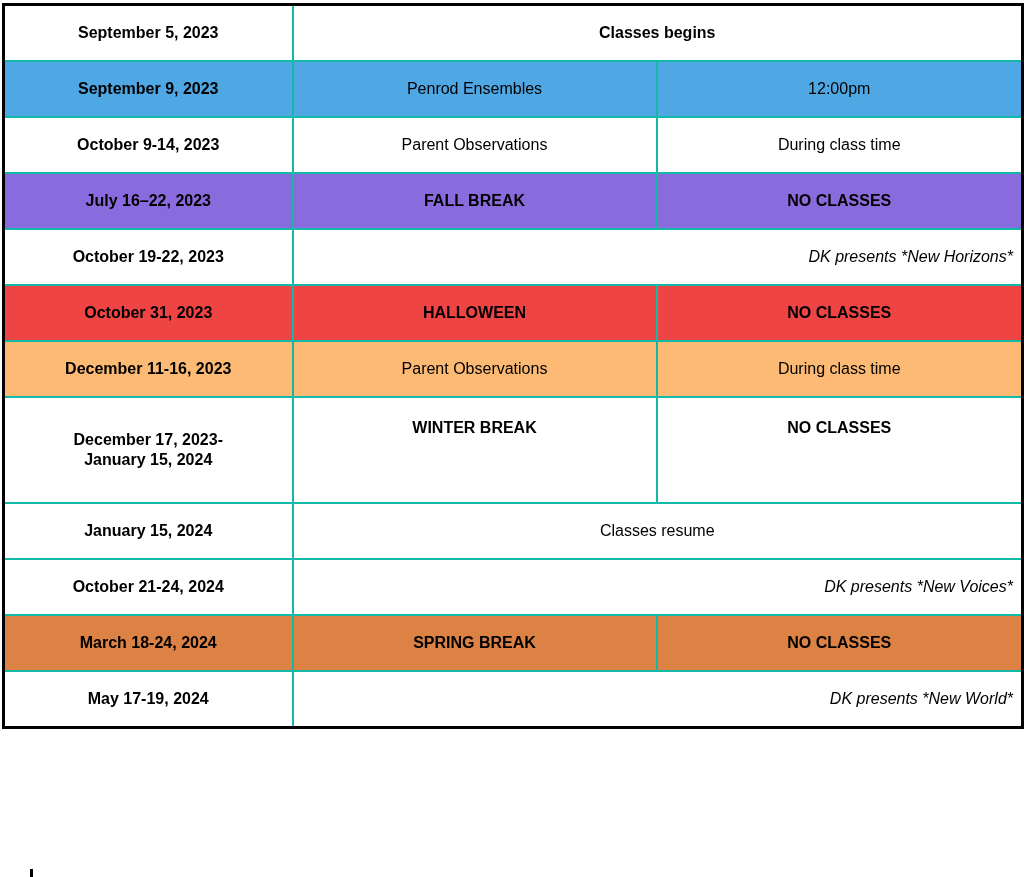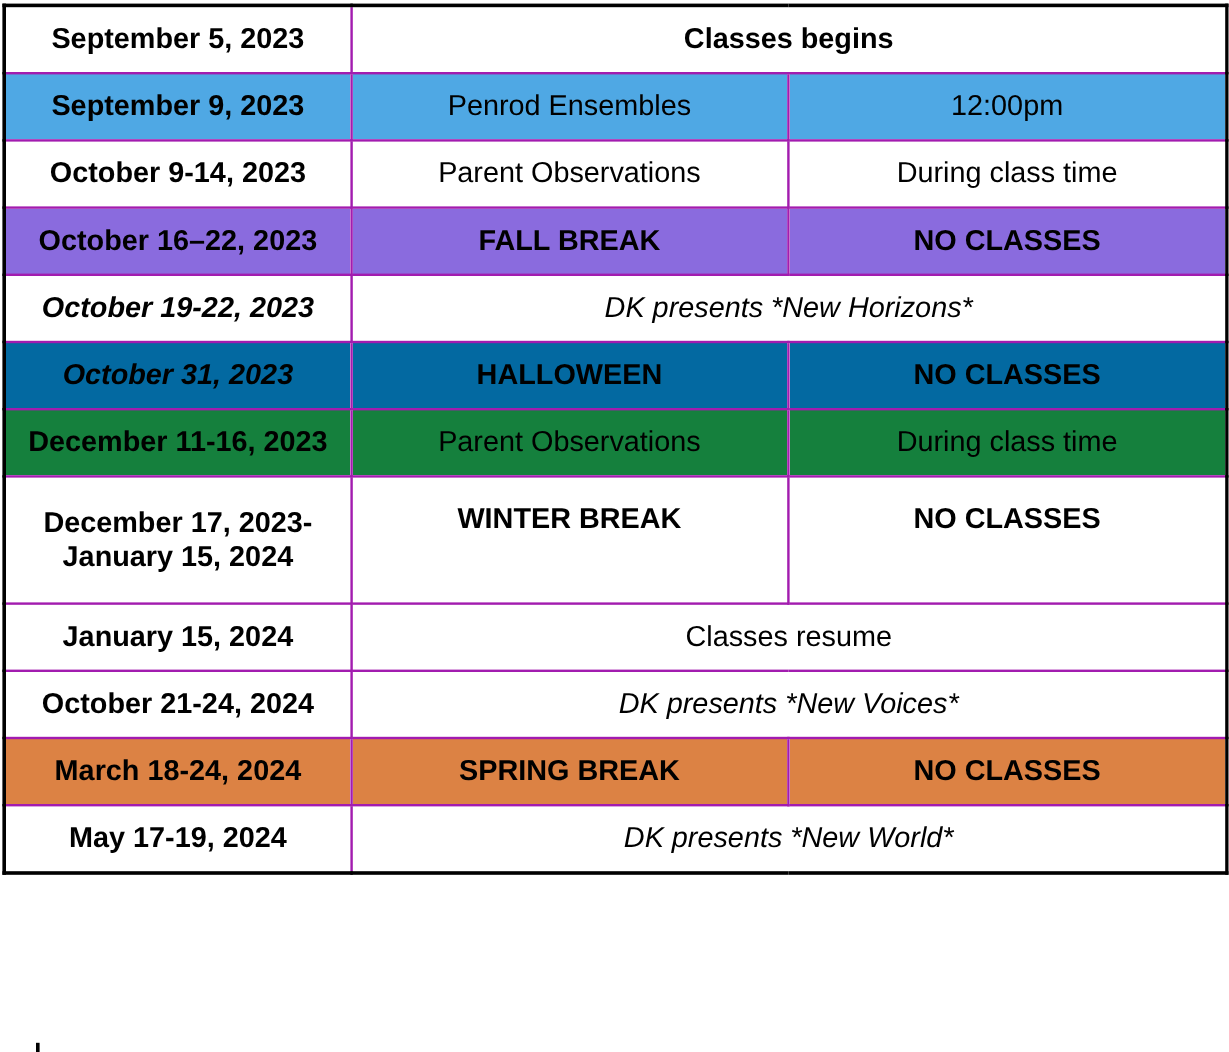--- a/index.html
+++ b/index.html
@@ -18,34 +18,34 @@
   table.schedule {
     position: absolute;
     left: 2px;
     top: 3px;
     width: 1019px;
     border-collapse: collapse;
     table-layout: fixed;
     border: 3px solid #000000;
   }
   td {
-    border: 2px solid #a21caf;
+    border: 2px solid #14b8a6;
     text-align: center;
     vertical-align: middle;
-    font-size: 24px;
+    font-size: 16px;
     line-height: 1.22;
     color: #000000;
     padding: 2px 8px;
     height: 50px;
     white-space: pre-line;
     overflow: hidden;
   }
   .bold { font-weight: bold; }
-  .bi   { font-weight: bold; font-style: italic; }
-  .it   { font-style: italic; }
+  .bi   { font-weight: bold; }
+  .it   { font-style: italic; text-align: right; }
   tr.tall td { height: 82px; text-align: center; }
   td.top {
     vertical-align: top;
     padding-top: 20px;
   }
   .stray-mark {
     position: absolute;
     left: 30px;
     top: 869px;
     width: 3px;
@@ -72,34 +72,34 @@
         <td class="bold">September 9, 2023</td>
         <td>Penrod Ensembles</td>
         <td>12:00pm</td>
       </tr>
       <tr style="background-color: rgb(255, 255, 255);">
         <td class="bold">October 9-14, 2023</td>
         <td>Parent Observations</td>
         <td>During class time</td>
       </tr>
       <tr style="background-color: rgb(138, 107, 222);">
-        <td class="bold">October 16–22, 2023</td>
+        <td class="bold">July 16–22, 2023</td>
         <td class="bold">FALL BREAK</td>
         <td class="bold">NO CLASSES</td>
       </tr>
       <tr style="background-color: rgb(255, 255, 255);">
         <td class="bi">October 19-22, 2023</td>
         <td class="it" colspan="2">DK presents *New Horizons*</td>
       </tr>
-      <tr style="background-color: #0369a1;">
+      <tr style="background-color: #ef4444;">
         <td class="bi">October 31, 2023</td>
         <td class="bold">HALLOWEEN</td>
         <td class="bold">NO CLASSES</td>
       </tr>
-      <tr style="background-color: #15803d;">
+      <tr style="background-color: #fdba74;">
         <td class="bold">December 11-16, 2023</td>
         <td>Parent Observations</td>
         <td>During class time</td>
       </tr>
       <tr class="tall" style="background-color: rgb(255, 255, 255);">
         <td class="bold">December 17, 2023-
 January 15, 2024</td>
         <td class="bold top">WINTER BREAK</td>
         <td class="bold top">NO CLASSES</td>
       </tr>

